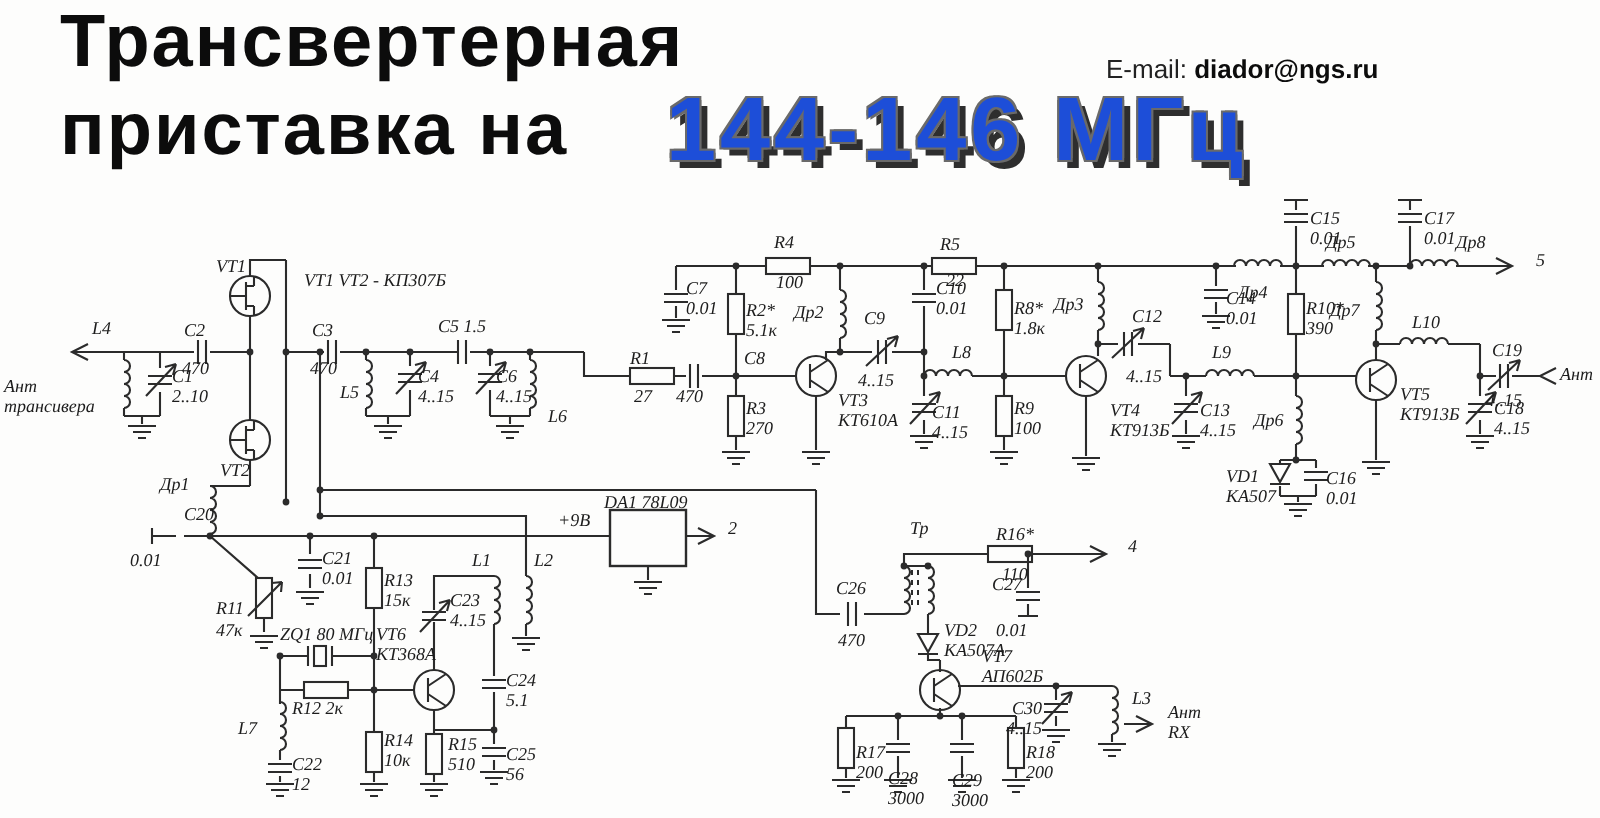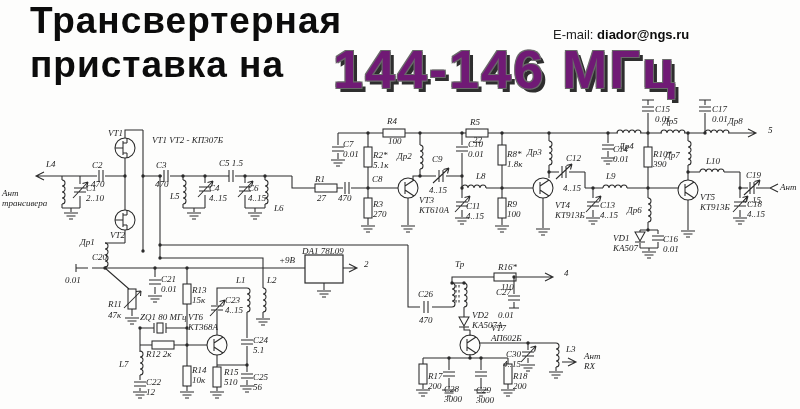--- a/index.html
+++ b/index.html
@@ -1,20 +1,20 @@
 <!DOCTYPE html>
 <html><head>
 <meta charset="utf-8">
 <style>
   html,body{margin:0;padding:0;background:#777;}
   #page{position:relative;width:800px;height:409px;background:#fdfdfc;overflow:hidden;
         font-family:"Liberation Sans",sans-serif;color:#111;}
   .abs{position:absolute;}
   .title{font-weight:800;font-size:37px;letter-spacing:1px;line-height:1;color:#0c0c0c;}
-  .freq{font-weight:800;font-size:54px;letter-spacing:2px;line-height:1;color:#701a75;
+  .freq{font-weight:800;font-size:45px;letter-spacing:2px;line-height:1;color:#1d4ed8;
         text-shadow:-1px -1px 0 #6a6a6a,1px -1px 0 #6a6a6a,-1px 1px 0 #6a6a6a,1px 1px 0 #6a6a6a,4px 4px 0 #2e2e2e;}
   .author{font-weight:700;font-size:17px;color:#0c0c0c;}
   .email{font-size:13px;color:#222;}
   .email b{color:#0c0c0c;}
   #labels .lbl{position:absolute;font-family:"Liberation Serif",serif;font-style:italic;
         font-size:9px;line-height:1.08;white-space:pre-line;color:#1c1c1c;}
   svg{position:absolute;left:0;top:0;}
   .w{stroke:#2b2b2b;fill:none;stroke-width:1.05;stroke-linecap:butt;}
   .dash{stroke:#2b2b2b;fill:none;stroke-width:1;stroke-dasharray:2.5,2.5;}
   .dot{fill:#2b2b2b;stroke:none;}

